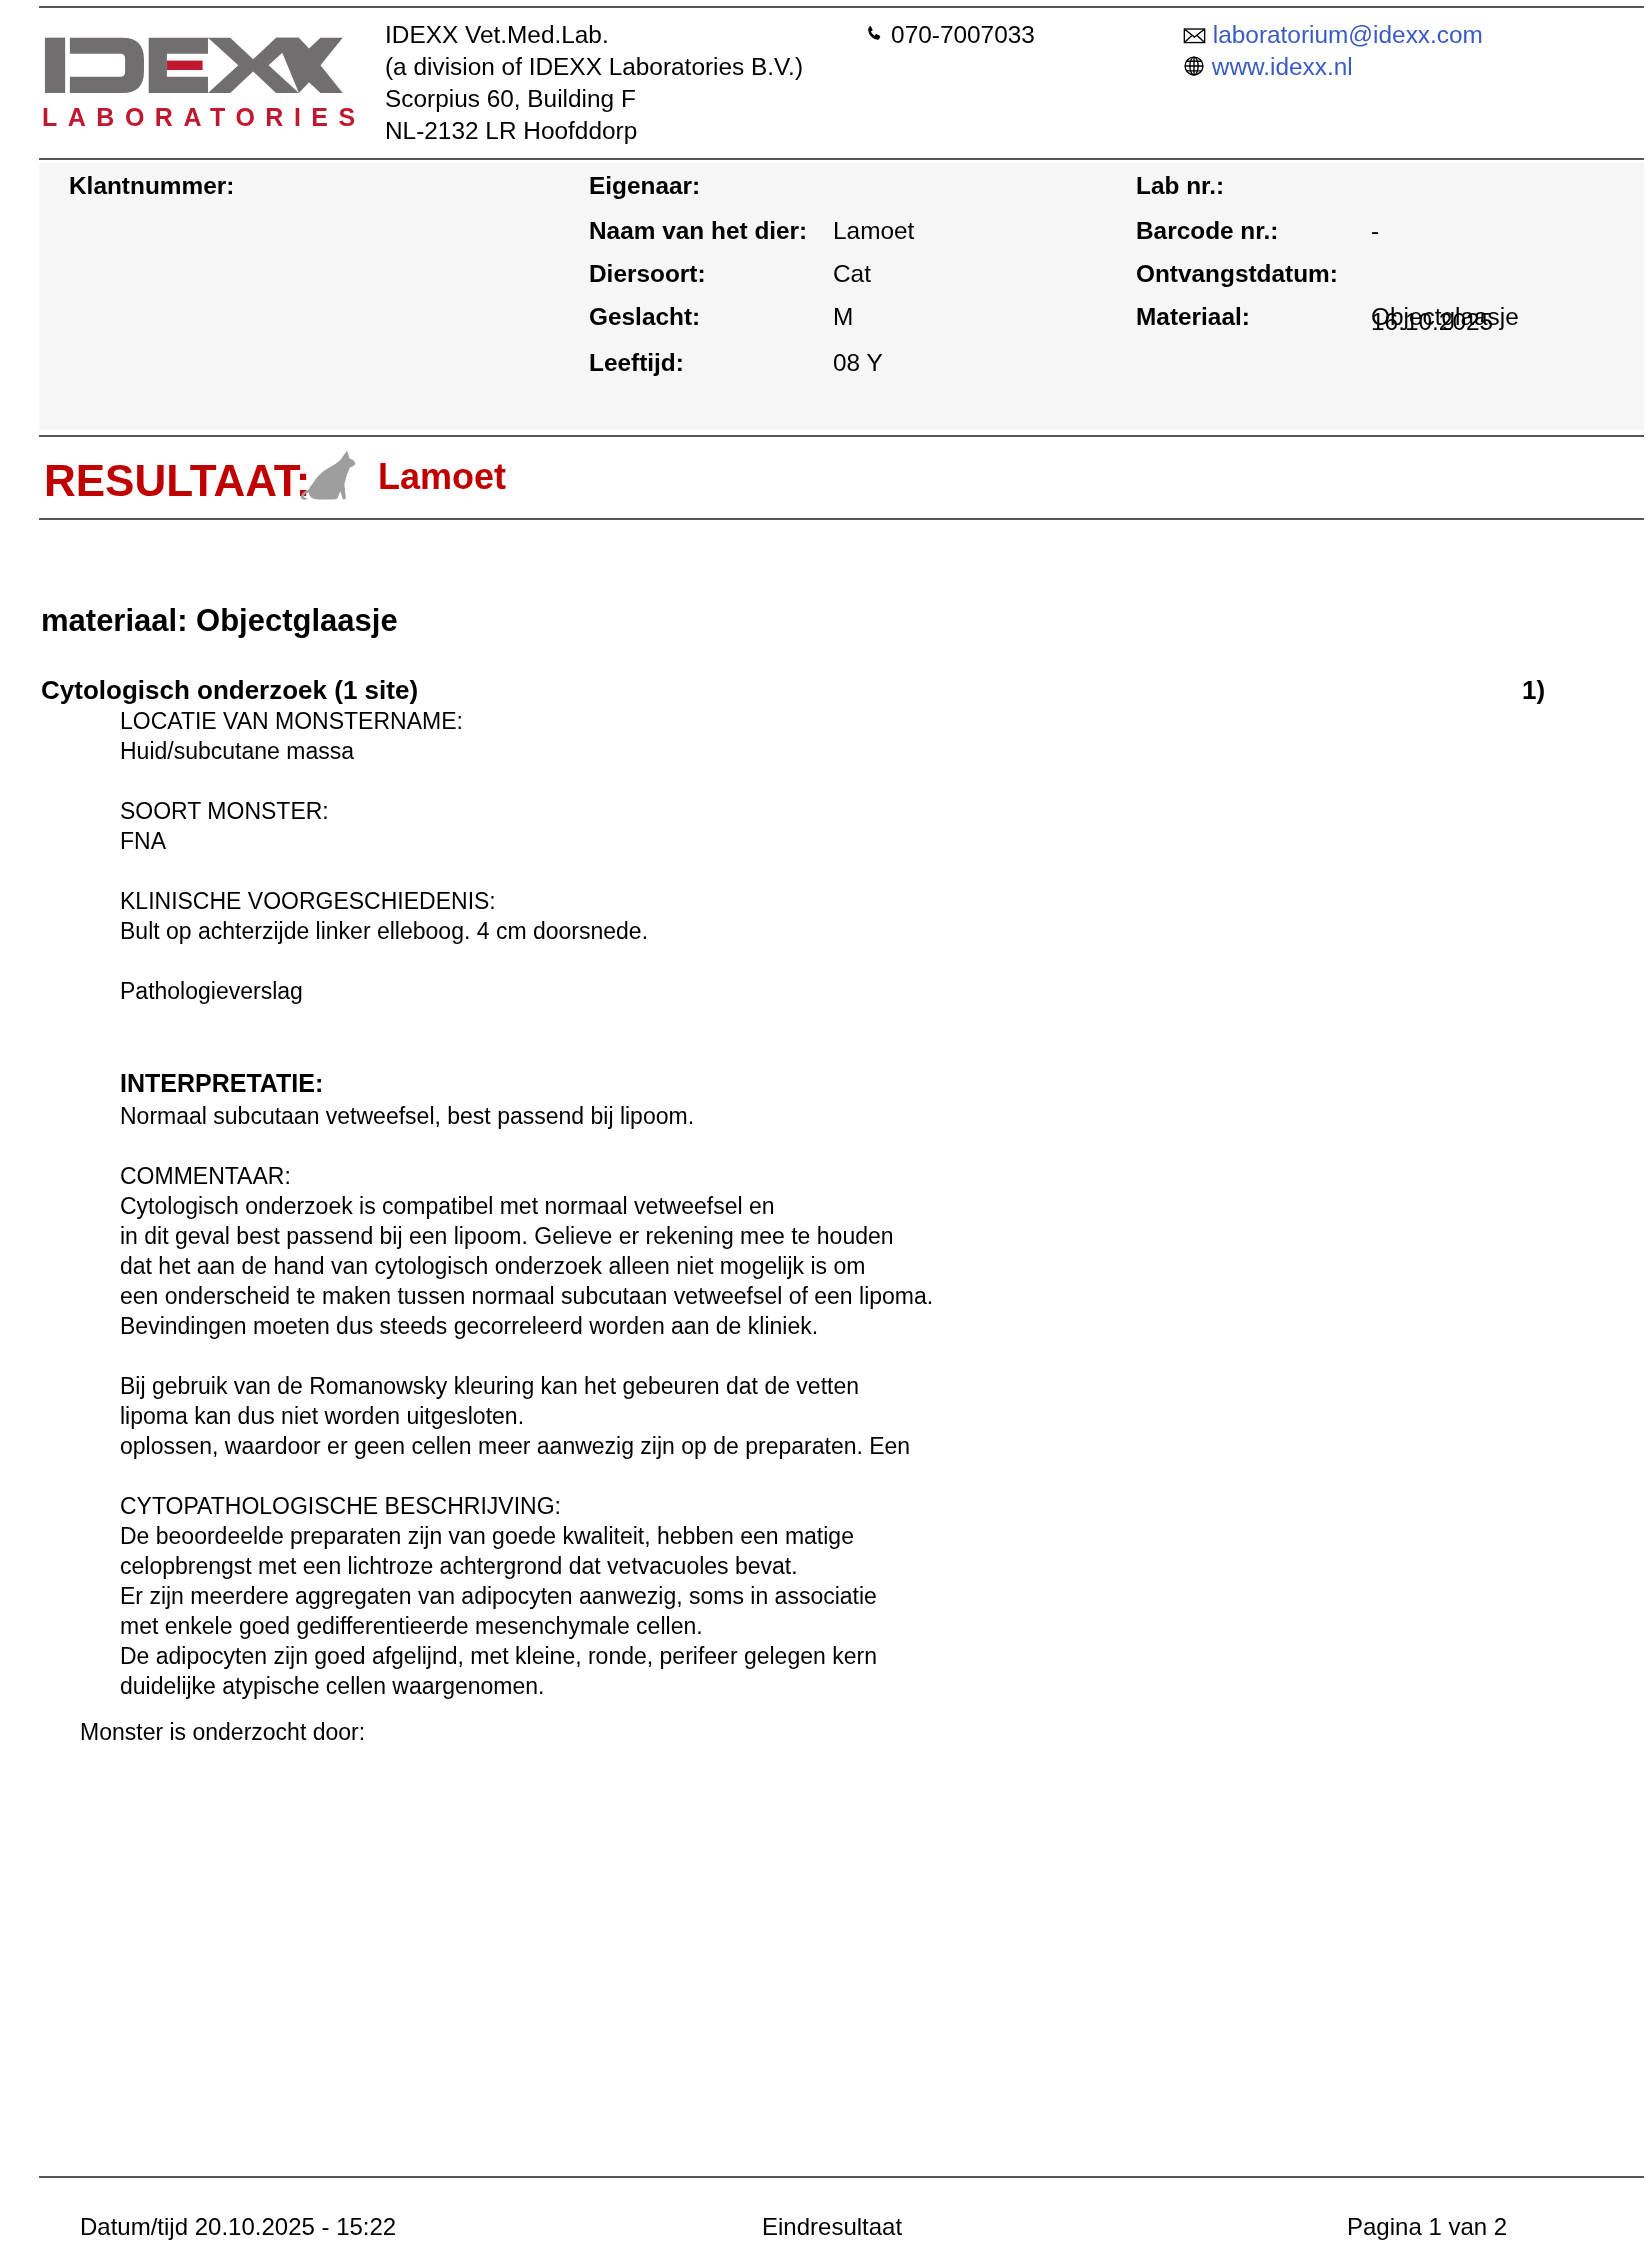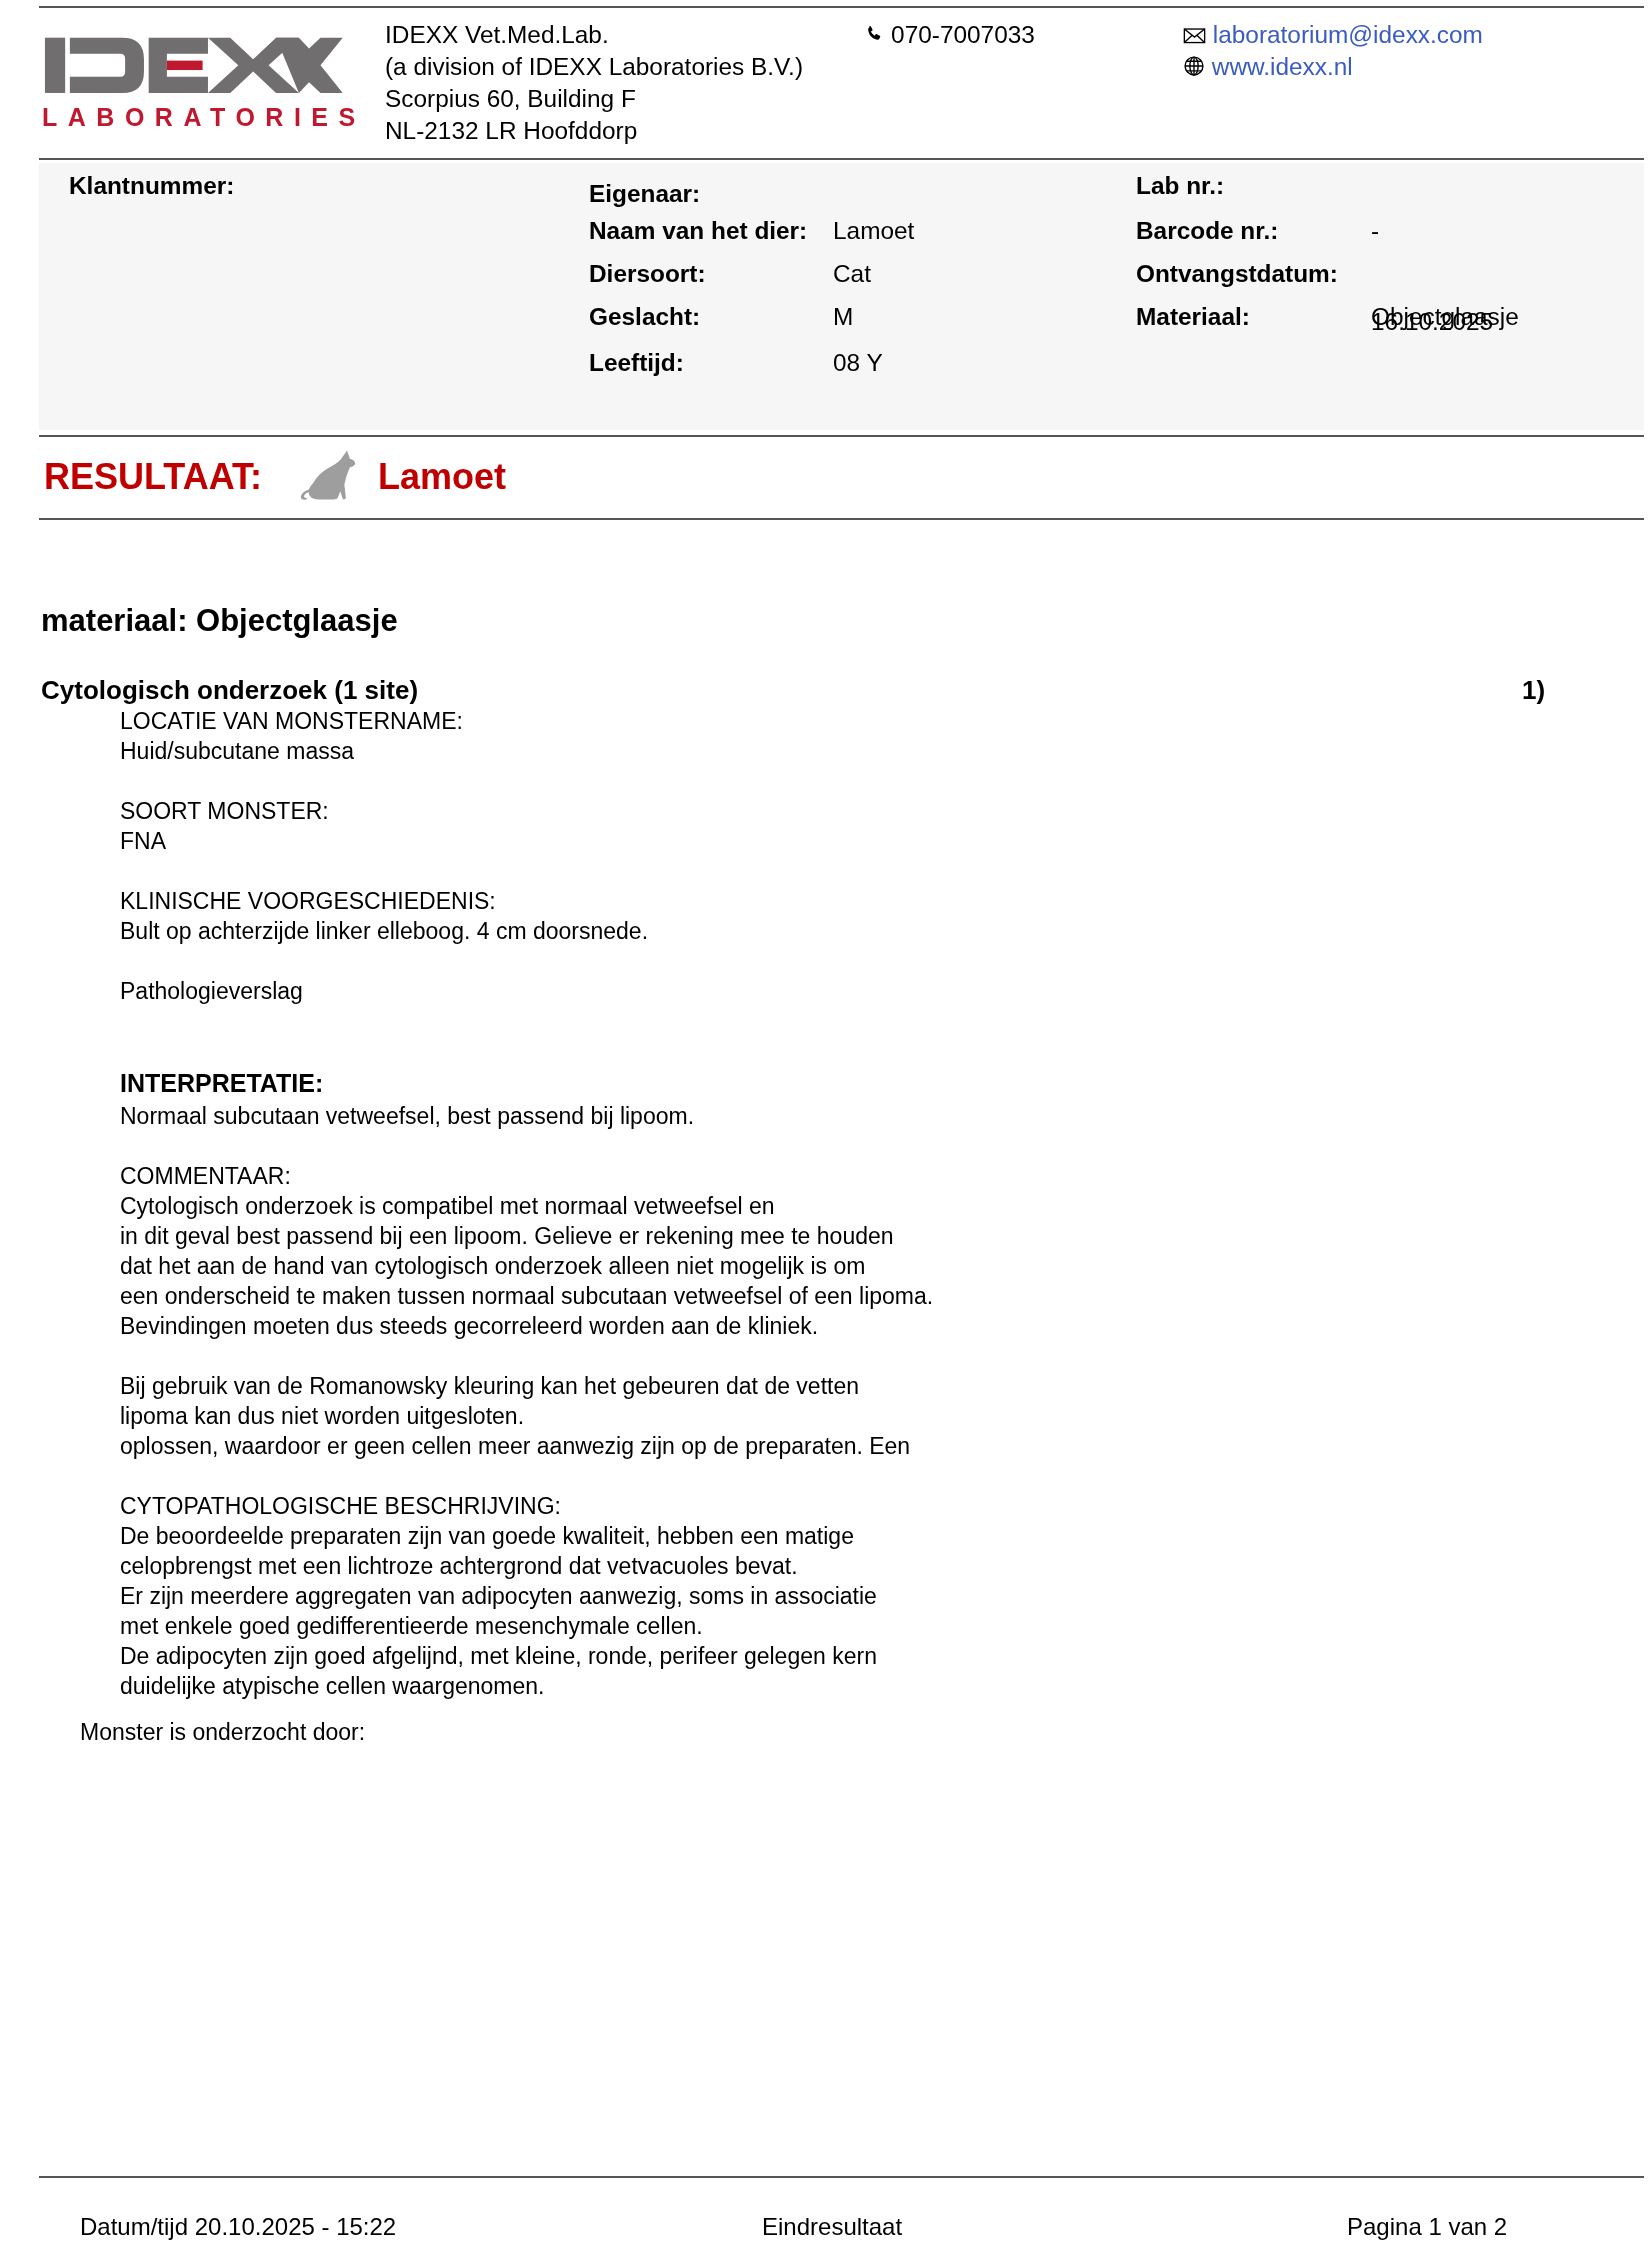--- a/index.html
+++ b/index.html
@@ -17,21 +17,21 @@
 
   .addr { left: 385px; top: 19px; font-size: 24.4px; line-height: 32px; }
   .contact { font-size: 24.4px; line-height: 32px; }
   .link { color: #3a5cc0; }
   .icon-svg { display: inline-block; vertical-align: middle; }
 
   .info-box { position: absolute; left: 39px; top: 163px; width: 1605px; height: 267px; background: #f6f6f6; }
   .lbl { font-weight: bold; font-size: 24.4px; }
   .val { font-size: 24.4px; }
 
-  .result-title { left: 44px; top: 456px; font-size: 36px; font-weight: bold; color: #c00000; }
+  .result-title { left: 44px; top: 456px; font-size: 44px; font-weight: bold; color: #c00000; }
   .result-name { left: 378px; top: 456px; font-size: 36px; font-weight: bold; color: #c00000; }
   .cat { position: absolute; left: 298px; top: 449px; width: 60px; height: 52px; }
 
   .mat-head { left: 41px; top: 603px; font-size: 31px; font-weight: bold; }
   .test-head { left: 41px; top: 675px; font-size: 26px; font-weight: bold; }
   .test-ref { left: 1522px; top: 675px; font-size: 26px; font-weight: bold; }
 
   .body-block { position: absolute; left: 120px; top: 706px; font-size: 23px; line-height: 30px; }
   .body-block .line { white-space: nowrap; height: 30px; }
   .body-block .gap { height: 30px; }
@@ -99,21 +99,21 @@
   <a class="link">www.idexx.nl</a>
 </div>
 
 <div class="hr" style="top:158px;"></div>
 
 <div class="info-box"></div>
 
 <div class="abs lbl" style="left:69px; top:172px;">Klantnummer:</div>
 <div class="abs val" style="left:203px; top:172px;"></div>
 
-<div class="abs lbl" style="left:589px; top:172px;margin-top:8px;">Eigenaar:</div>
+<div class="abs lbl" style="left:589px; top:172px;">Eigenaar:</div>
 <div class="abs val" style="left:833px; top:172px;"></div>
 
 <div class="abs lbl" style="left:589px; top:217px;">Naam van het dier:</div>
 <div class="abs val" style="left:833px; top:217px;">Lamoet</div>
 
 <div class="abs lbl" style="left:589px; top:260px;">Diersoort:</div>
 <div class="abs val" style="left:833px; top:260px;">Cat</div>
 
 <div class="abs lbl" style="left:589px; top:303px;">Geslacht:</div>
 <div class="abs val" style="left:833px; top:303px;">M</div>

